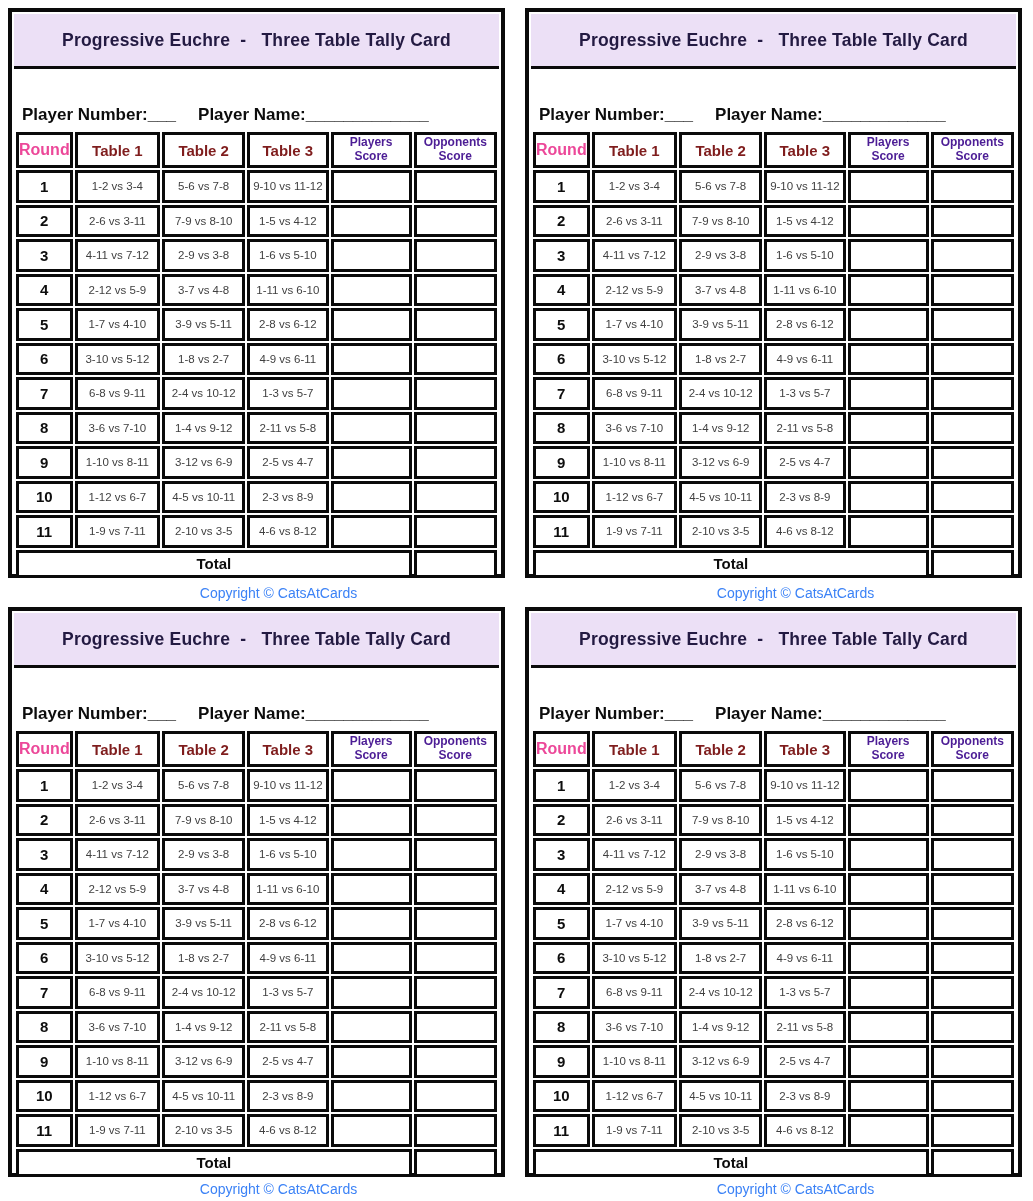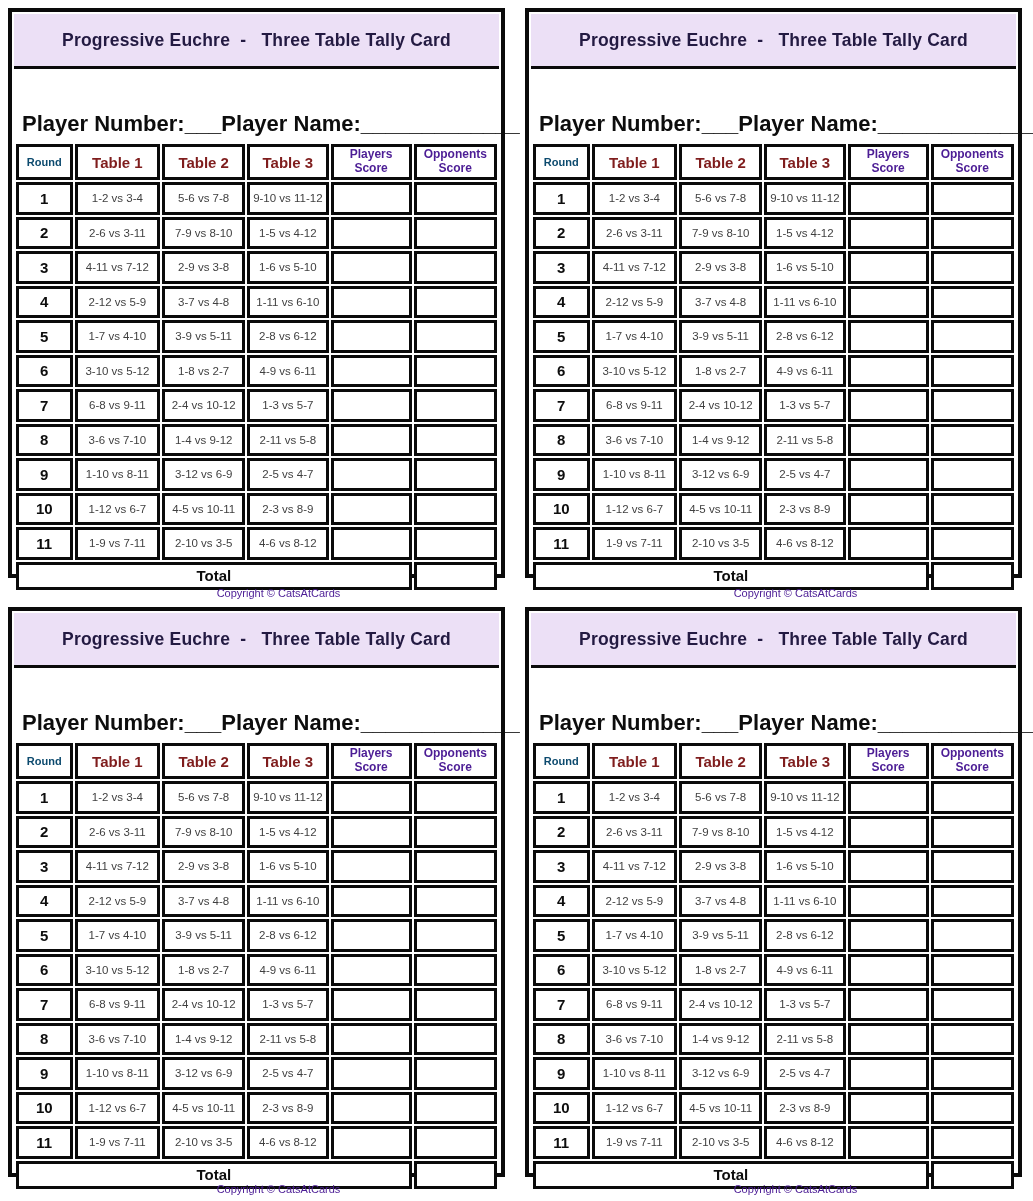--- a/index.html
+++ b/index.html
@@ -47,25 +47,24 @@
     color: var(--title-text);
     white-space: pre;
     letter-spacing: 0.2px;
   }
   .player-line {
     height: 56px;
     flex: none;
     display: flex;
     align-items: flex-end;
     padding: 0 0 5px 8px;
-    font-size: 22px;
+    font-size: 17px;
     font-weight: bold;
     color: #0d0d0d;
     white-space: pre;
-    margin-top: 12px;
   }
   .player-line .gap { display: inline-block; width: 22px; }
   table.tally {
     width: 100%;
     border-collapse: separate;
     border-spacing: 2px;
     table-layout: fixed;
     margin: 0;
   }
   table.tally th, table.tally td {
@@ -76,21 +75,21 @@
     padding: 0;
     overflow: hidden;
   }
   col.c-round { width: 12.0%; }
   col.c-t1    { width: 18.2%; }
   col.c-t2    { width: 17.6%; }
   col.c-t3    { width: 17.3%; }
   col.c-ps    { width: 17.2%; }
   col.c-os    { width: 17.7%; }
   thead th { height: 30px; }
-  th.round-h { font-size: 11px; font-weight: bold; color: #0c4a6e; }
+  th.round-h { font-size: 16px; font-weight: bold; color: #ec4899; }
   th.table-h { font-size: 15px; font-weight: bold; color: #7f1d1d; }
   th.score-h { font-size: 12px; font-weight: bold; line-height: 1.15; color: #4c1d95; }
   tbody td { height: 26.5px; }
   td.cell-round { font-size: 15px; font-weight: bold; color: #0d0d0d; }
   td.cell-match { font-size: 11.5px; color: var(--matchup-text); white-space: nowrap; }
   td.cell-score { }
   tfoot td { height: 22px; }
   td.total-label {
     background: var(--lavender);
     text-align: right;
@@ -99,22 +98,22 @@
     font-weight: bold;
     color: #0d0d0d;
     margin-top: 40px;
   }
   td.total-value { background: #ffffff; }
   .copyright {
     flex: 1;
     display: flex;
     align-items: center;
     justify-content: center;
-    font-size: 11px;
-    color: #4c1d95;
+    font-size: 14px;
+    color: #3b82f6;
     padding-left: 44px; 
   }
 </style>
 </head>
 <body>
 
 <div class="page" id="page">
   <div class="unit">
     <div class="card">
       <div class="band">

